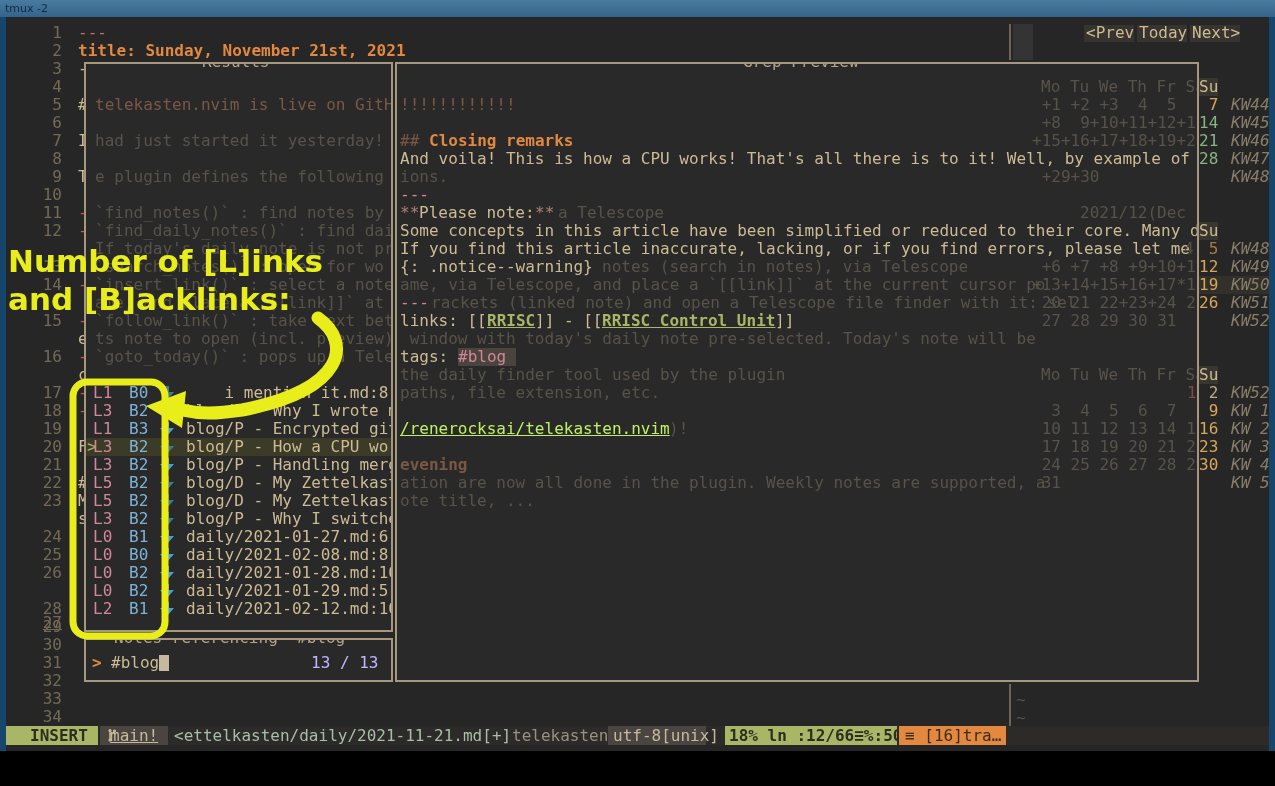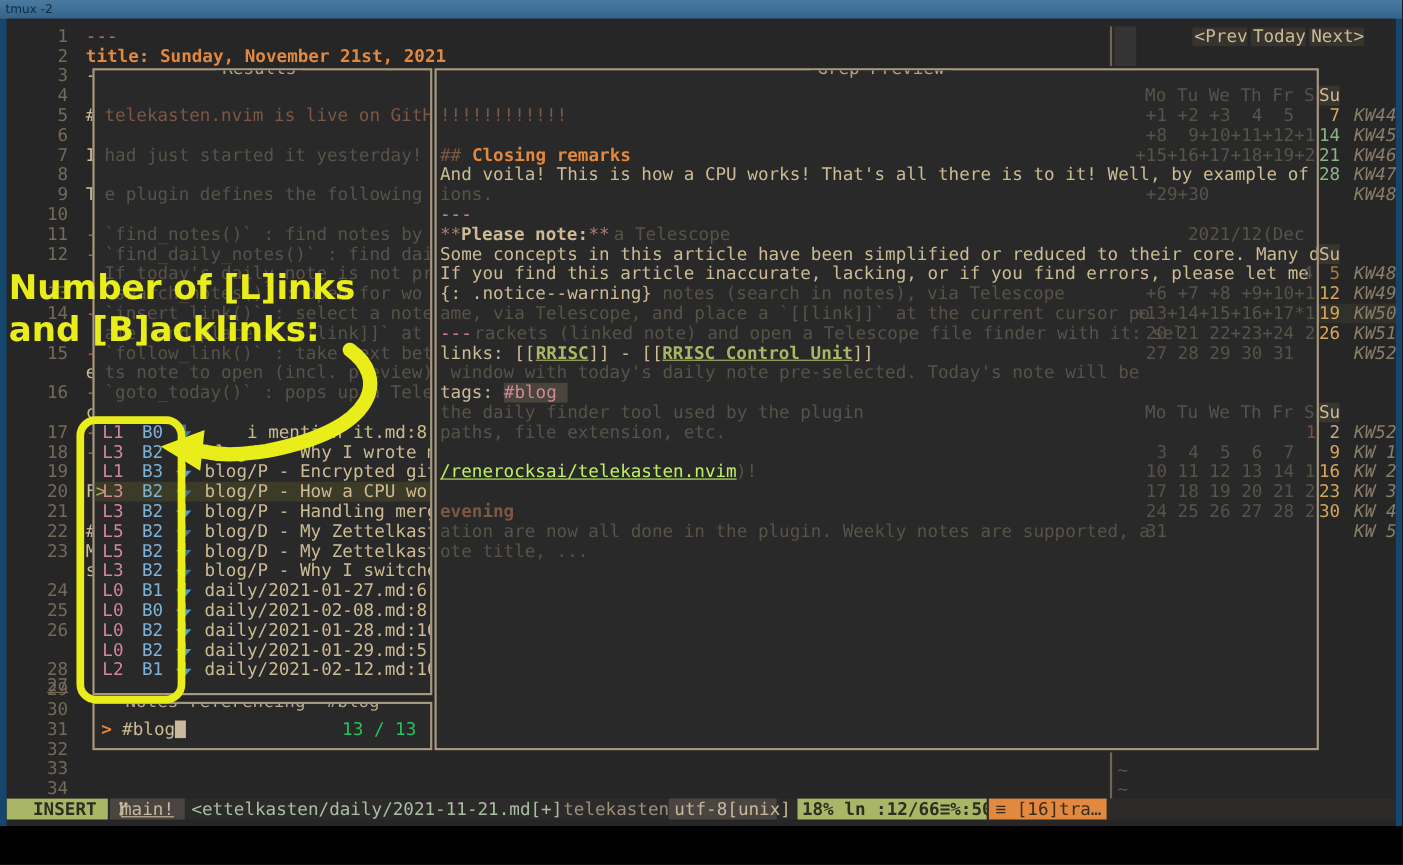--- a/index.html
+++ b/index.html
@@ -2,33 +2,33 @@
 <html><head>
 <meta charset="utf-8">
 <style>
   html,body{margin:0;padding:0;background:#000;}
   .frame{position:relative;width:1275px;height:751px;background:#16466c;overflow:hidden;font-family:"DejaVu Sans Mono",monospace;}
   .titlebar{position:absolute;left:0;top:0;width:1275px;height:17px;background:linear-gradient(#497ba0,#35638a);}
   .titlebar span{position:absolute;left:5px;top:2px;font:11px "DejaVu Sans",sans-serif;color:#0c2c47;}
   .term{position:absolute;left:6px;top:17px;width:1263px;height:765px;background:#262626;overflow:hidden;}
   .t{position:absolute;white-space:pre;font:16px/18px "DejaVu Sans Mono",monospace;}
   .rt{text-align:right;}
-  .fg{color:#cdbb94}.fgb{color:#cdbb94;font-weight:bold}
+  .fg{color:#cdbb94}.fgb{color:#cdbb94;font-weight:normal}
   .dim{color:#585349}.dimu{color:#bef264;text-decoration:underline}
   .odim{color:#7b5844}.odimb{color:#7b5844;font-weight:bold}
   .orgb{color:#e2883f;font-weight:bold}
   .pink{color:#d3869b}.pnk2{color:#c9695c}
   .red{color:#bf5a52}.ast{color:#ab8175}
   .lnk{color:#a9b665;font-weight:bold;text-decoration:underline}
   .tag{color:#d3869b;background:#49443c}
   .dred{color:#7e4a42}
   .lno{color:#756a58}
   .kw{color:#8a7d68;font-style:italic}
   .or1{color:#d8a657}.or2{color:#aa7a3a}.teal{color:#89b482}.bg2{color:#c0ab85}
-  .cnt{color:#22c55e}.caret{color:#e2883f;font-weight:bold}.selc{color:#a8b45e}
+  .cnt{color:#c4b5fd}.caret{color:#e2883f;font-weight:bold}.selc{color:#a8b45e}
   .suh{color:#cdbb94;background:#39352f}
   .pinkL{color:#d3869b}.bluB{color:#7cb3d9}
   .float{position:absolute;background:#292929;border:2px solid #a6977f;overflow:hidden;box-sizing:border-box;}
   .ftitle{position:absolute;top:-2px;transform:translateY(-50%) ;background:#292929;padding:0 6px;font:16px/18px "DejaVu Sans Mono",monospace;color:#b3a48c;white-space:pre;}
   .rect{position:absolute;}
   .selbar{position:absolute;left:0;width:305px;height:18px;background:#3c3b28;}
   .dl{position:absolute;width:14px;height:16px}
   .dl .s{position:absolute;left:4px;top:1px;width:5px;height:7px;background:var(--c);}
   .dl .h{position:absolute;left:0;top:7px;width:0;height:0;border-left:7px solid transparent;border-right:7px solid transparent;border-top:8px solid var(--c);}
   .dl.bright{--c:#4aa0d5}.dl.dimmed{--c:#3f7a99}

